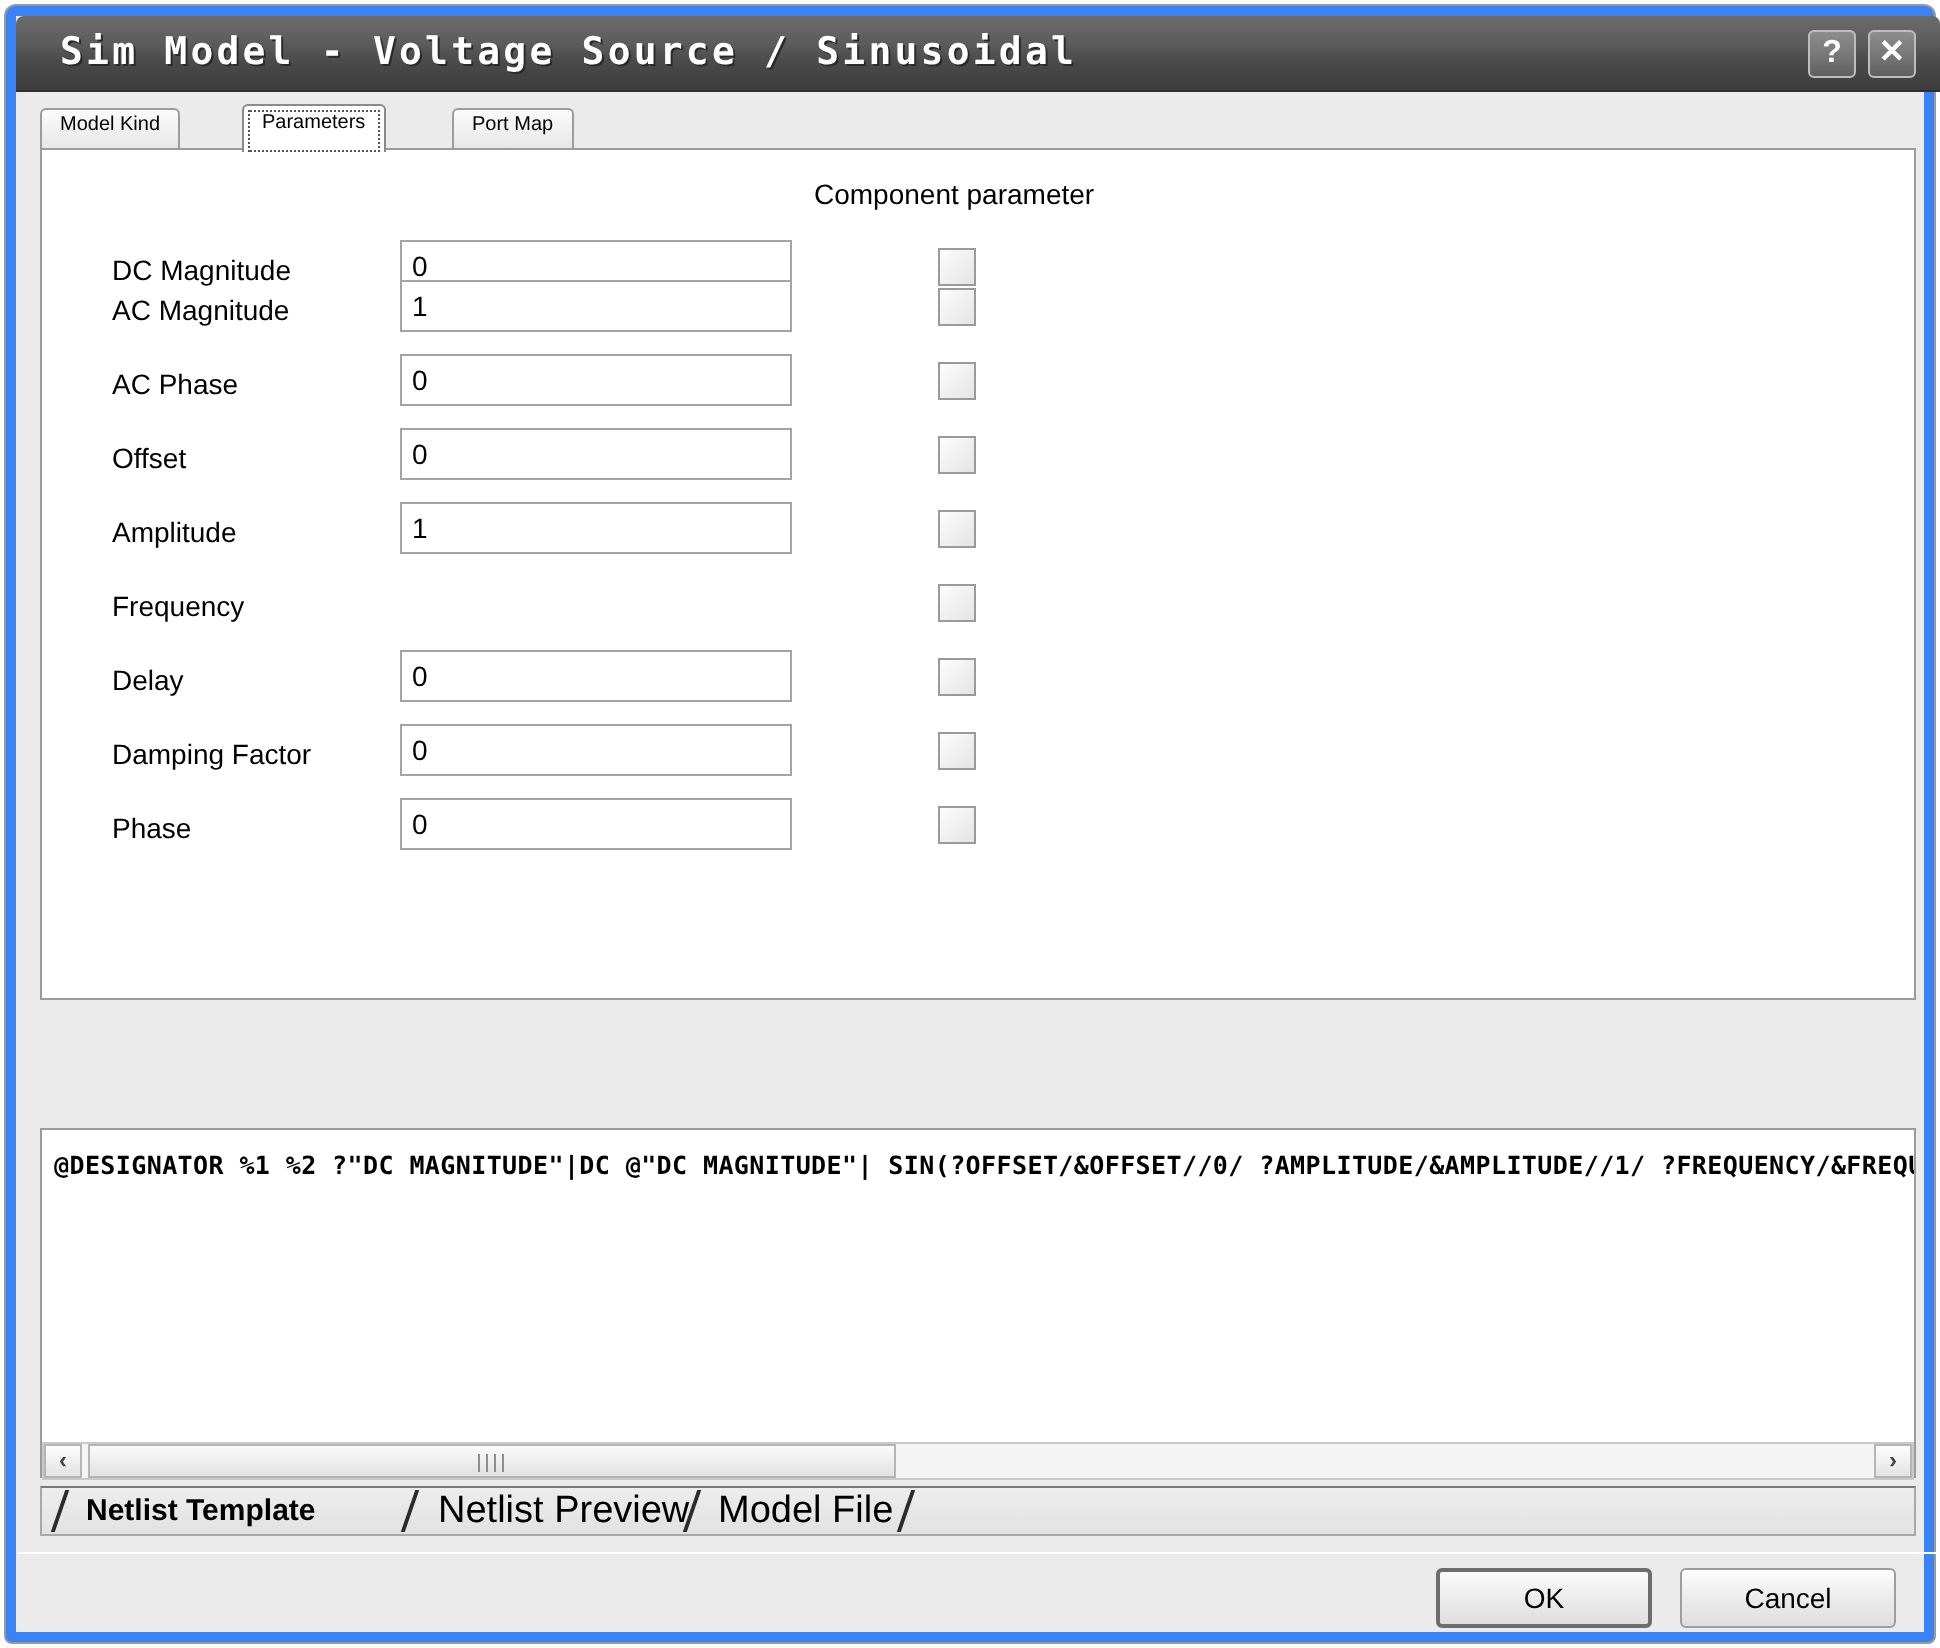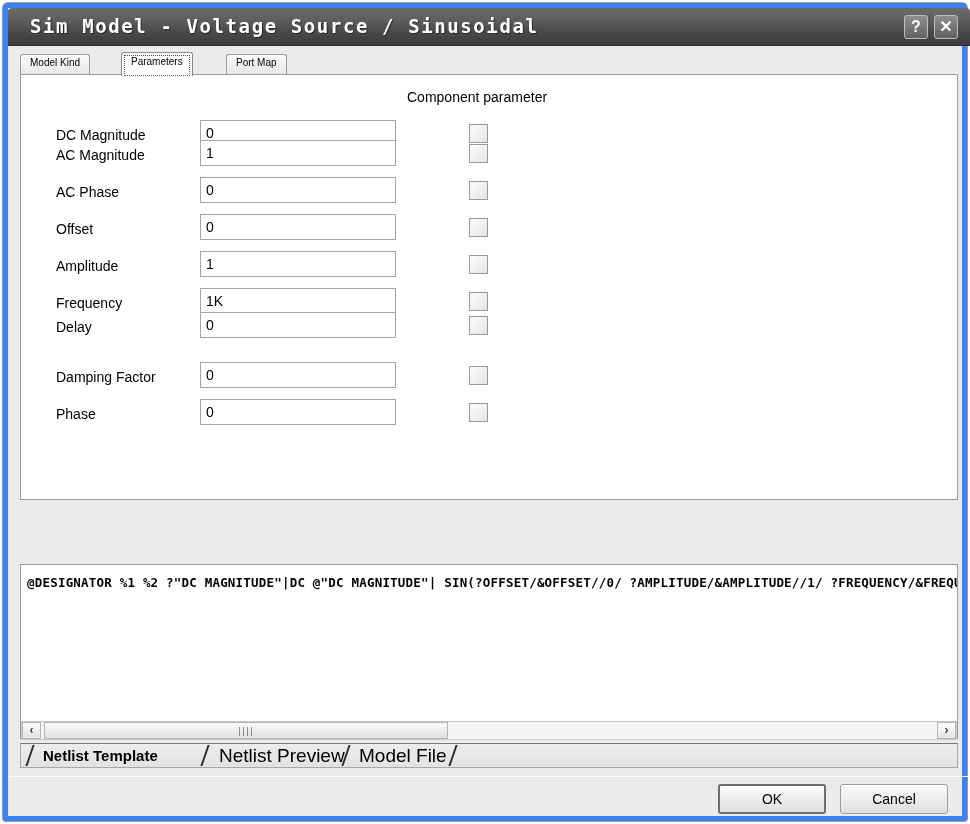--- a/index.html
+++ b/index.html
@@ -297,25 +297,24 @@
     </div>
 
     <div class="param-row" style="top:176px;">
       <div class="param-label">Amplitude</div>
       <input class="param-input" type="text" value="1" style="">
       <div class="param-check"></div>
     </div>
 
     <div class="param-row" style="top:213px;">
       <div class="param-label">Frequency</div>
-      <input class="param-input" type="text" value="1K" style="">
-      <div class="param-check"></div>
-    </div>
-
-    <div class="param-row" style="top:237px;">
+      <div class="param-check"></div>
+    </div>
+
+    <div class="param-row" style="top:250px;">
       <div class="param-label">Delay</div>
       <input class="param-input" type="text" value="0" style="">
       <div class="param-check"></div>
     </div>
 
     <div class="param-row" style="top:287px;">
       <div class="param-label">Damping Factor</div>
       <input class="param-input" type="text" value="0" style="">
       <div class="param-check"></div>
     </div>

